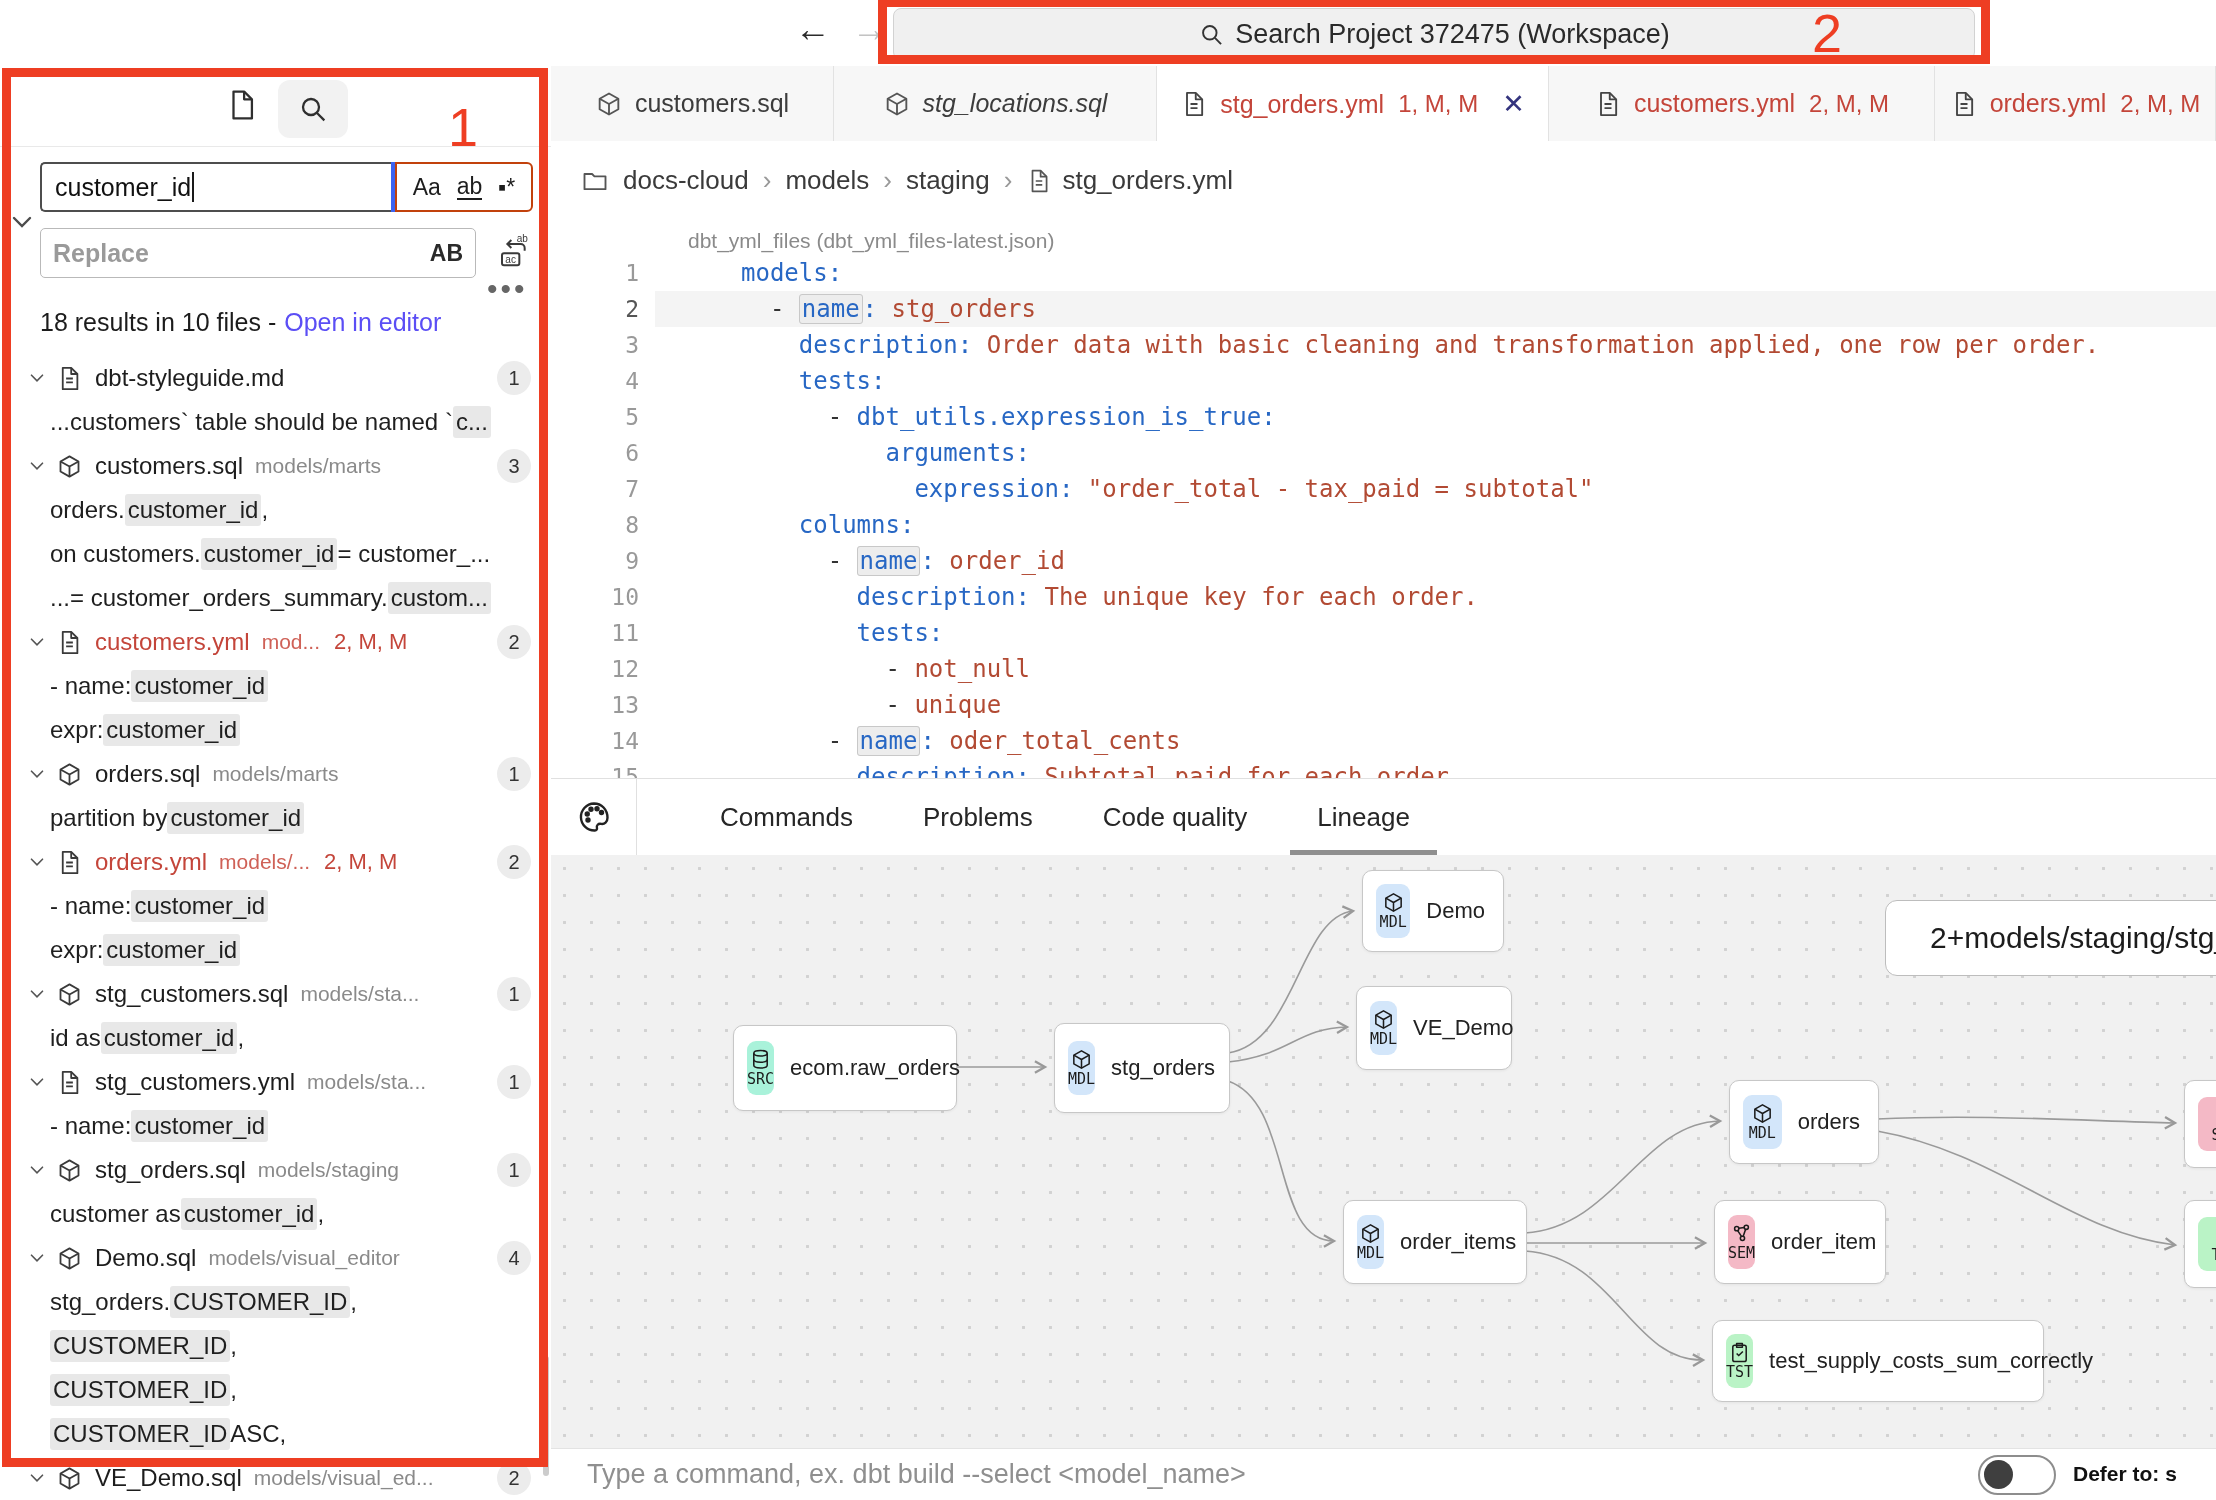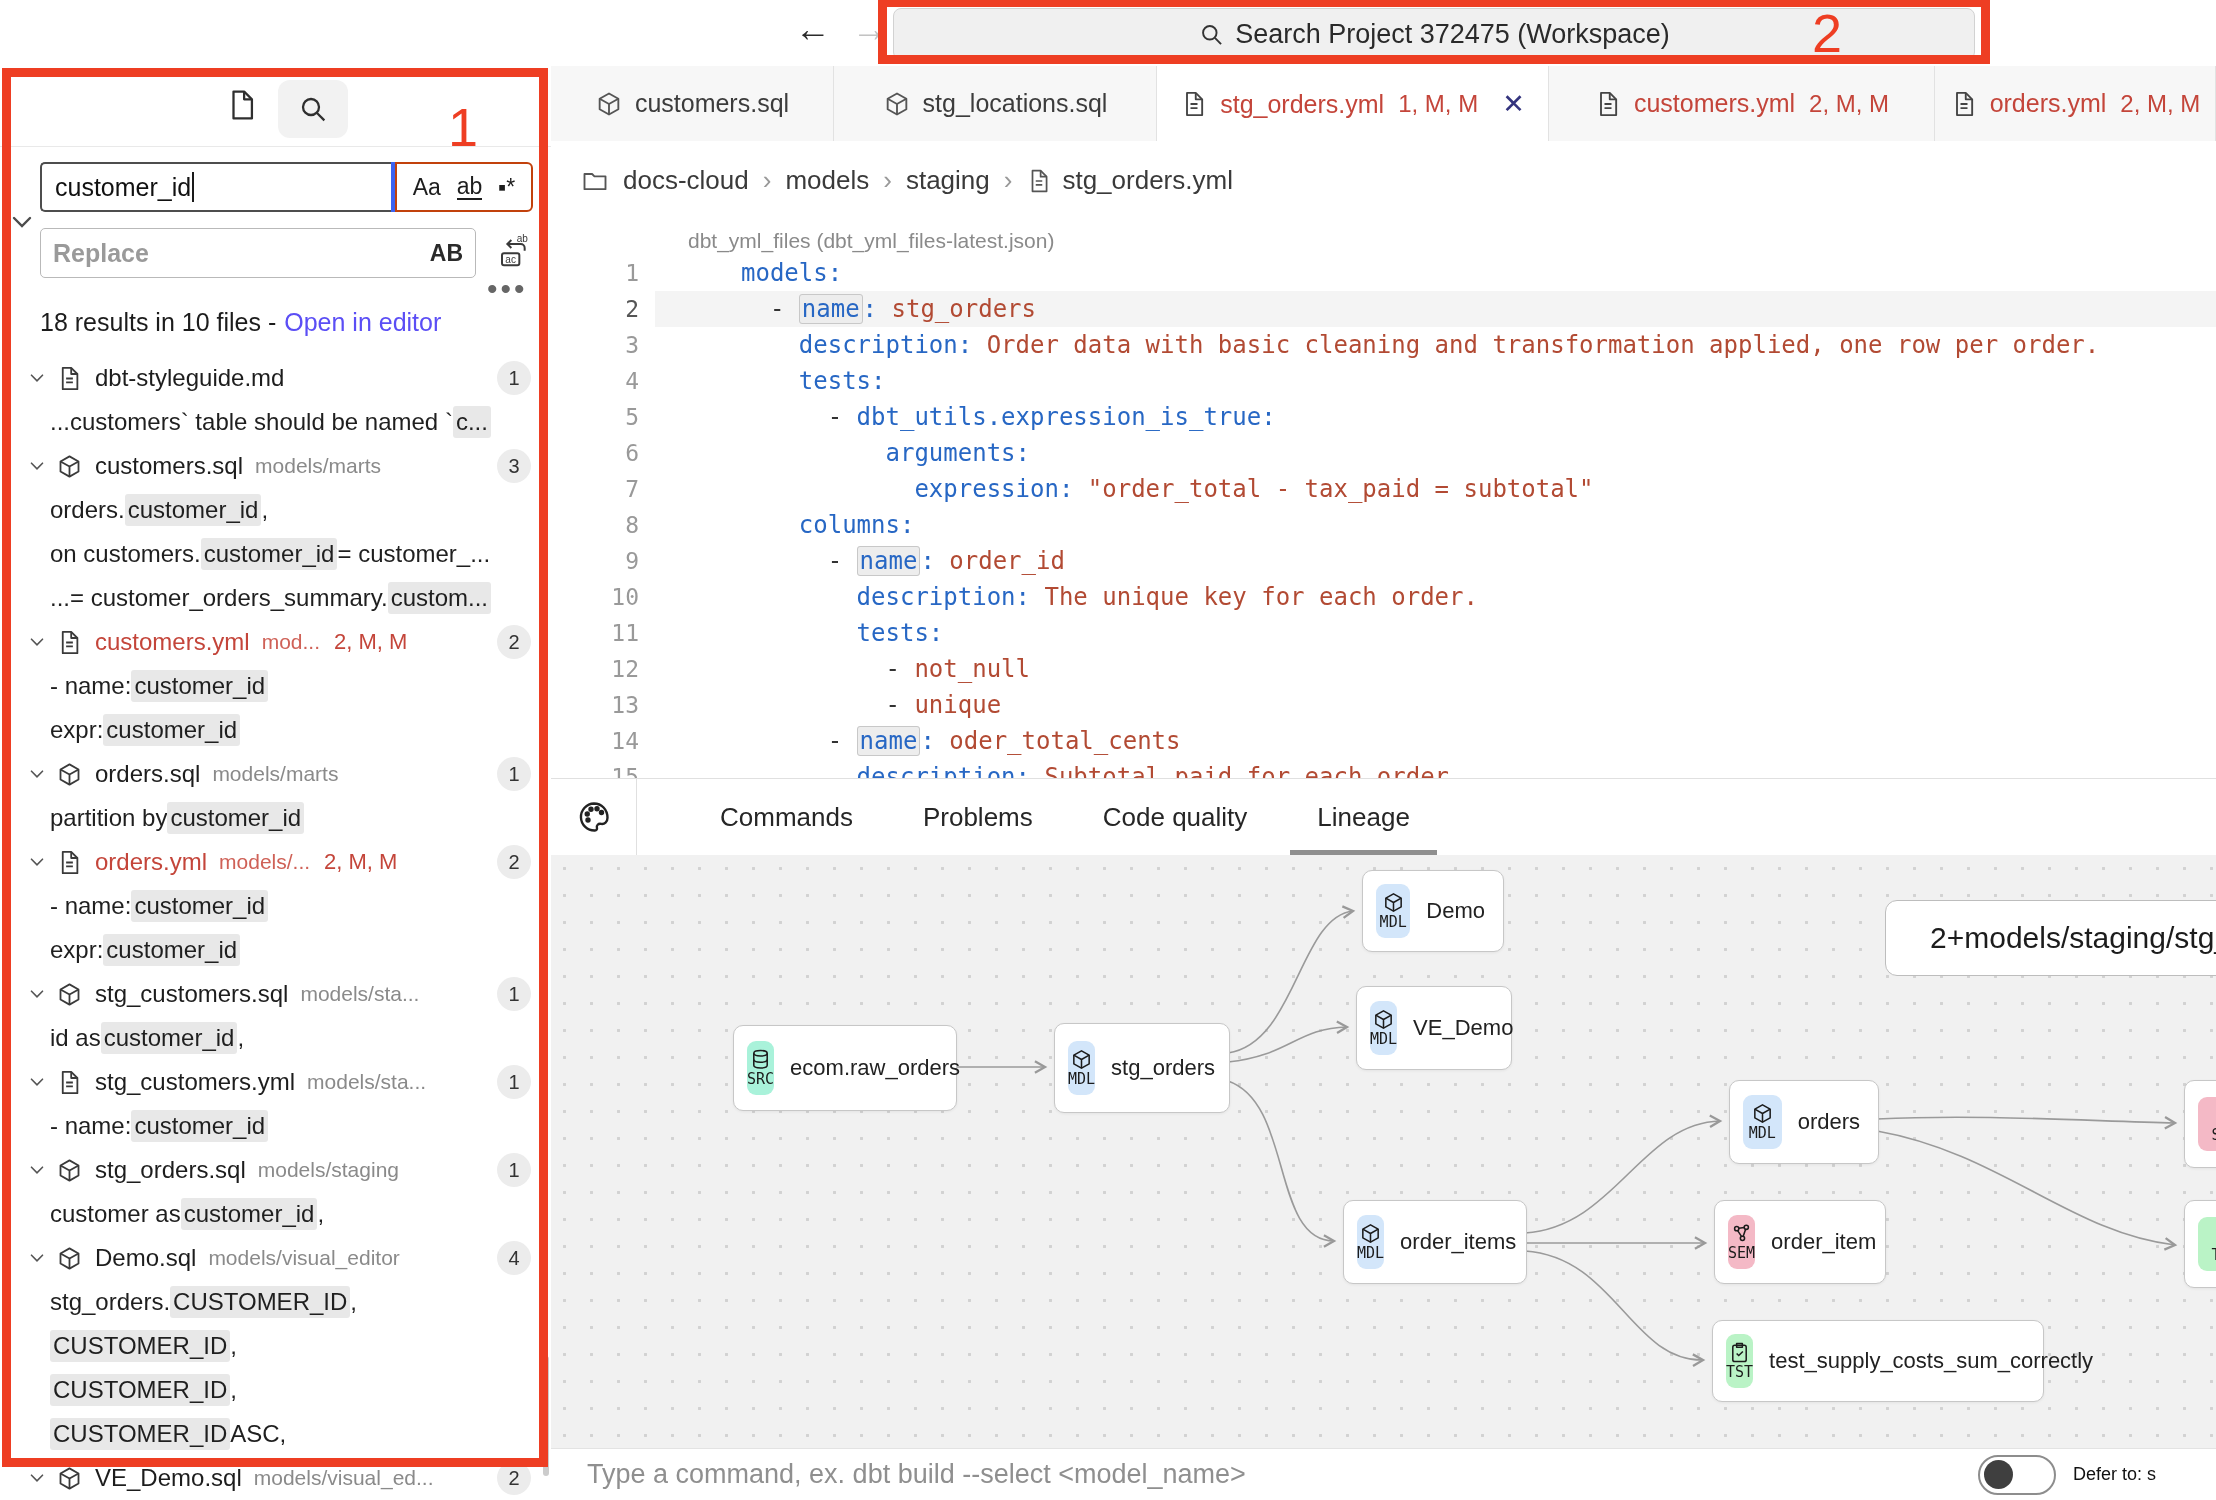--- a/index.html
+++ b/index.html
@@ -115,21 +115,21 @@
   .node .nlabel{font-size:22px;color:#222;margin-left:16px;margin-right:18px;white-space:nowrap;}
   #groupbox{position:absolute;background:#fff;border:1px solid #bdbdbd;border-radius:12px;display:flex;align-items:center;
     padding-left:44px;font-size:30px;color:#1c1c1c;box-sizing:border-box;white-space:nowrap;overflow:hidden;}
 
   
   #cmdbar{position:absolute;left:0;bottom:0;width:100%;height:52px;background:#fff;border-top:1px solid #e3e3e3;box-sizing:border-box;}
   #cmd-ph{position:absolute;left:36px;top:0;line-height:50px;font-size:27px;color:#8f8f8f;white-space:nowrap;}
   #defer-toggle{position:absolute;left:1427px;top:6px;width:78px;height:40px;border:2px solid #8d8d8d;border-radius:21px;
     box-sizing:border-box;background:#fff;}
   #defer-toggle .knob{position:absolute;left:4px;top:3px;width:29px;height:29px;border-radius:50%;background:#3f3f3f;}
-  #defer-label{position:absolute;left:1522px;top:0;line-height:50px;font-size:18px;font-weight:normal;color:#111;white-space:nowrap;}
+  #defer-label{position:absolute;left:1522px;top:0;line-height:50px;font-size:21px;font-weight:bold;color:#111;white-space:nowrap;}
 
   
   .annobox{position:absolute;border:9px solid var(--anno,#ee3e23);box-sizing:border-box;z-index:50;pointer-events:none;}
   #anno1{left:2px;top:68px;width:546px;height:1399px;}
   #anno2{left:878px;top:-2px;width:1112px;height:66px;}
   .annolabel{position:absolute;color:var(--anno,#ee3e23);font-size:54px;z-index:51;font-family:"Liberation Sans",sans-serif;}
   #anno1-label{left:448px;top:96px;}
   #anno2-label{left:1812px;top:2px;}
 </style>
 </head>
@@ -441,21 +441,21 @@
     <div id="tabbar">
         <div class="etab" style="width: 283px;">
           <span class="ico">
             <svg viewBox="0 0 24 24" fill="none" stroke="currentColor" stroke-width="1.6" stroke-linejoin="round">
               <path d="M12 3 20 7.5v9L12 21 4 16.5v-9z"></path>
               <path d="M4 7.5l8 4.5 8-4.5M12 12v9"></path>
             </svg>
           </span>
           <span class="tl">customers.sql</span>
         </div>
-        <div class="etab" style="width: 323px;">
+        <div class="etab" style="width: 323px; font-style: italic;">
           <span class="ico">
             <svg viewBox="0 0 24 24" fill="none" stroke="currentColor" stroke-width="1.6" stroke-linejoin="round">
               <path d="M12 3 20 7.5v9L12 21 4 16.5v-9z"></path>
               <path d="M4 7.5l8 4.5 8-4.5M12 12v9"></path>
             </svg>
           </span>
           <span class="tl">stg_locations.sql</span>
         </div>
         <div class="etab active mod" style="width: 392px;">
           <span class="ico">

